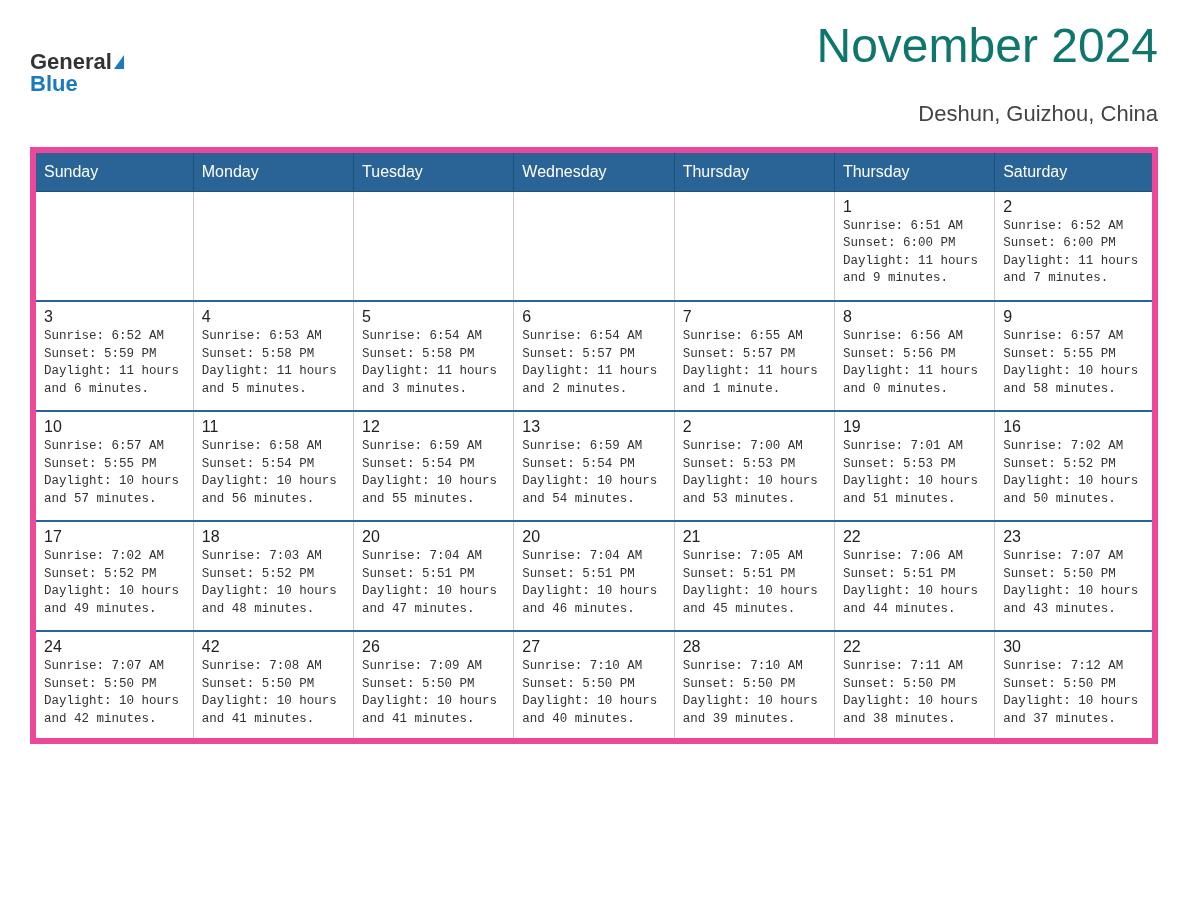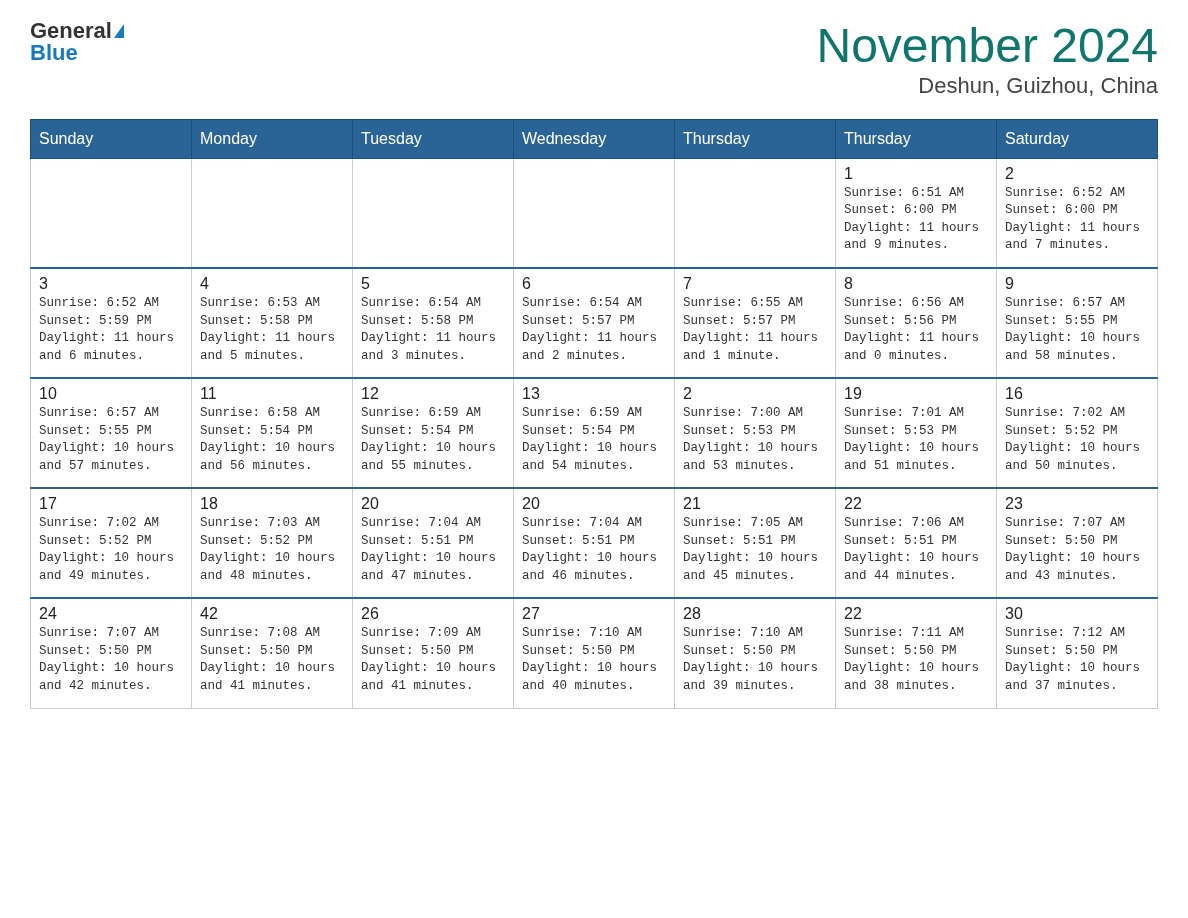--- a/index.html
+++ b/index.html
@@ -5,21 +5,21 @@
     * { box-sizing: border-box; margin: 0; padding: 0; }
     body {
       font-family: Arial, sans-serif;
       background: #fff;
       padding: 20px 30px;
       color: #333;
     }
     .header-area {
       display: flex;
       justify-content: space-between;
-      align-items: flex-start;
+      align-items: center;
       margin-bottom: 20px;
     }
     .logo {
       display: flex;
       flex-direction: column;
       align-items: flex-start;
     }
     .logo-text-general {
       font-size: 22px;
       font-weight: bold;
@@ -47,25 +47,26 @@
     .month-title {
       font-size: 48px;
       font-weight: normal;
       color: #0f766e;
       line-height: 1.1;
     }
     .location-title {
       font-size: 22px;
       color: #444;
       font-weight: normal;
+      margin-top: 28px;
     }
     .calendar-table {
       width: 100%;
       border-collapse: collapse;
-      border: 1px solid #ec4899;
+      border: 6px solid #ec4899;
     }
     .calendar-table th {
       background-color: #2a6496;
       color: #fff;
       padding: 10px 8px;
       font-size: 16px;
       font-weight: normal;
       text-align: left;
       border: 1px solid #1a5276;
     }

